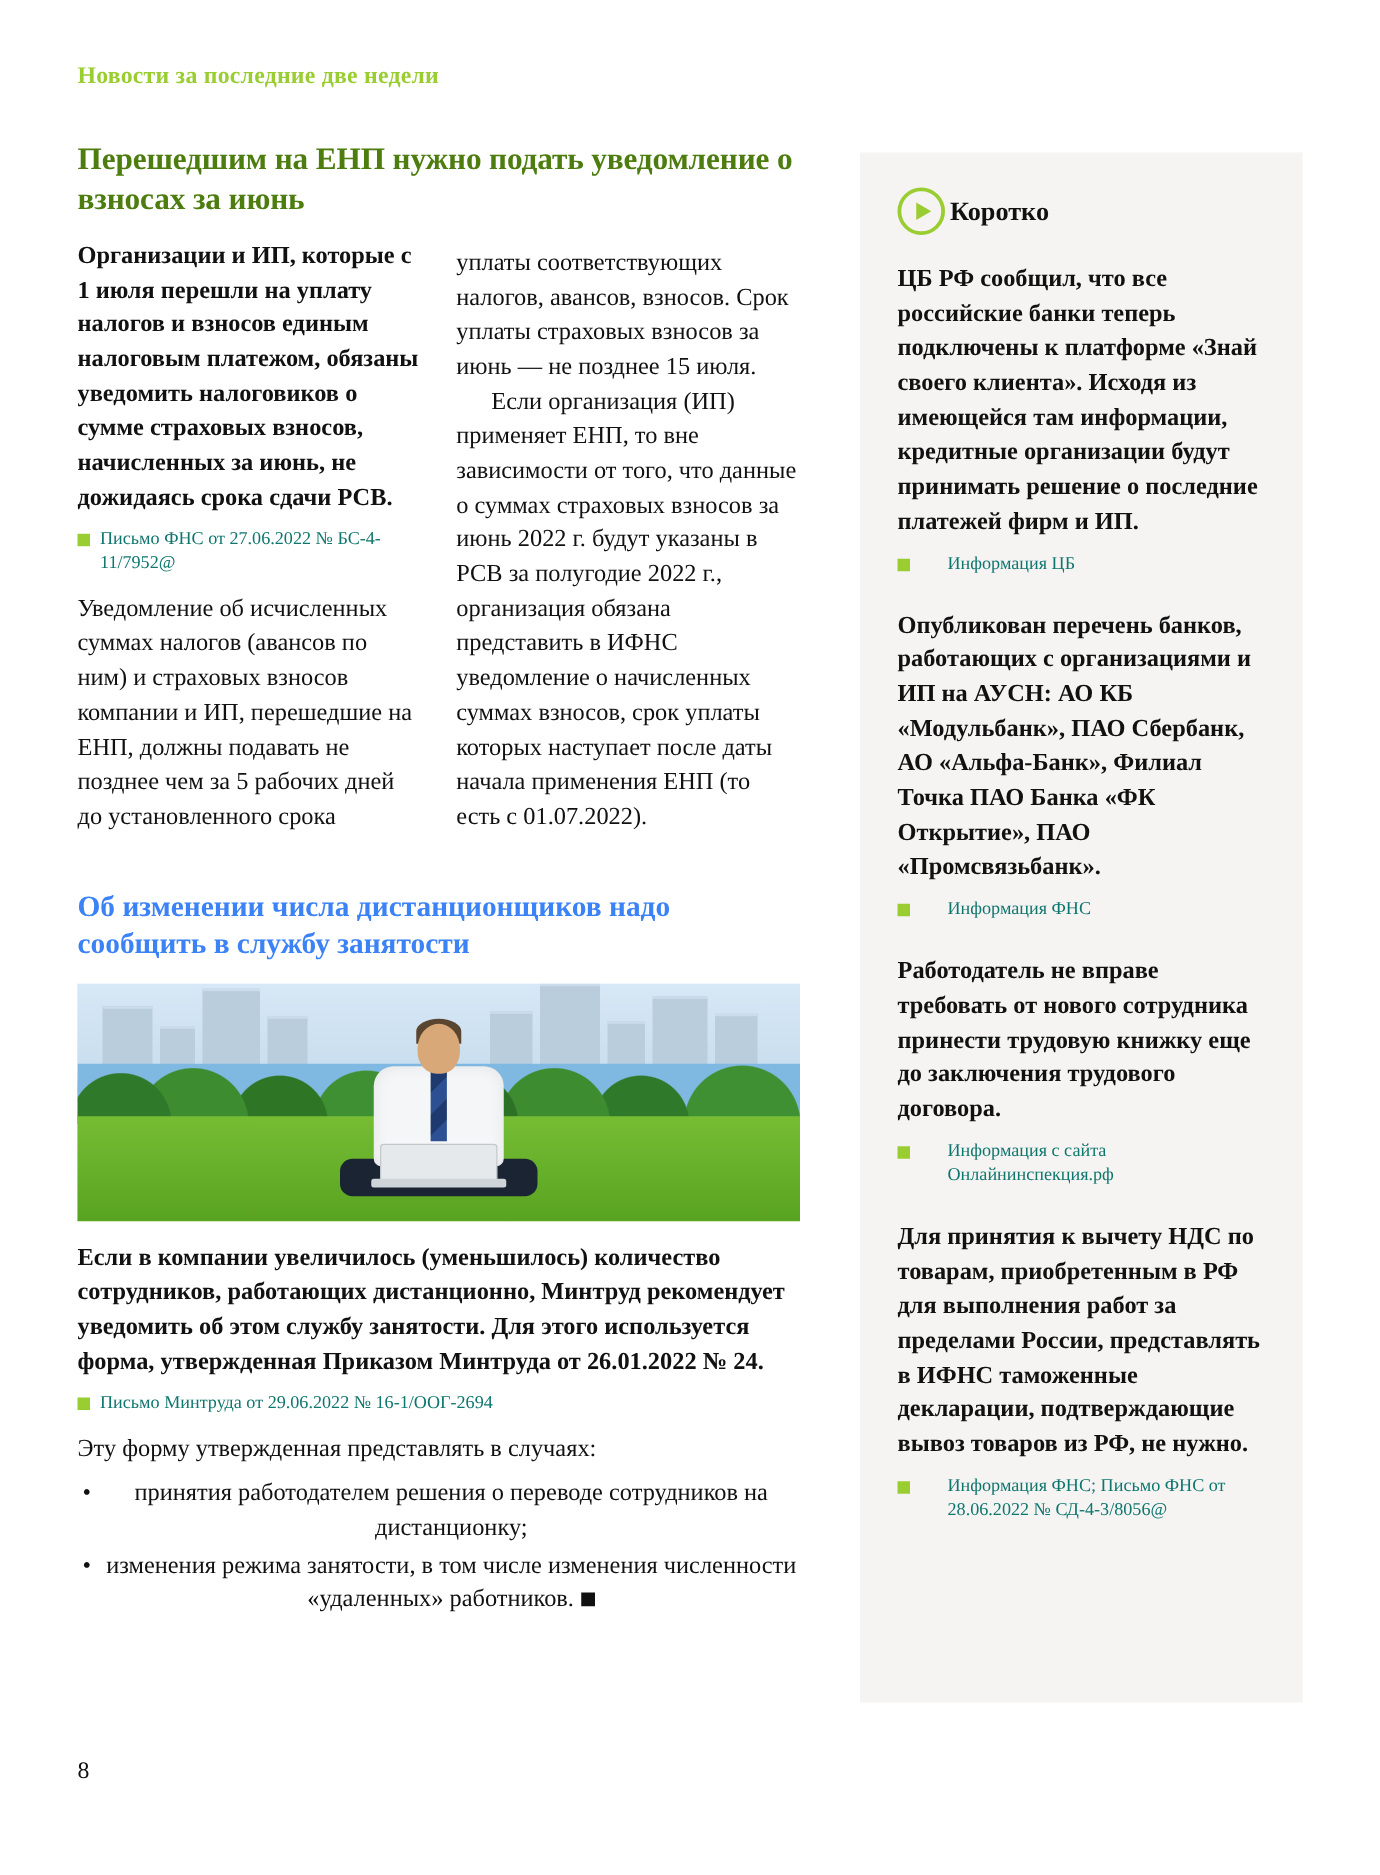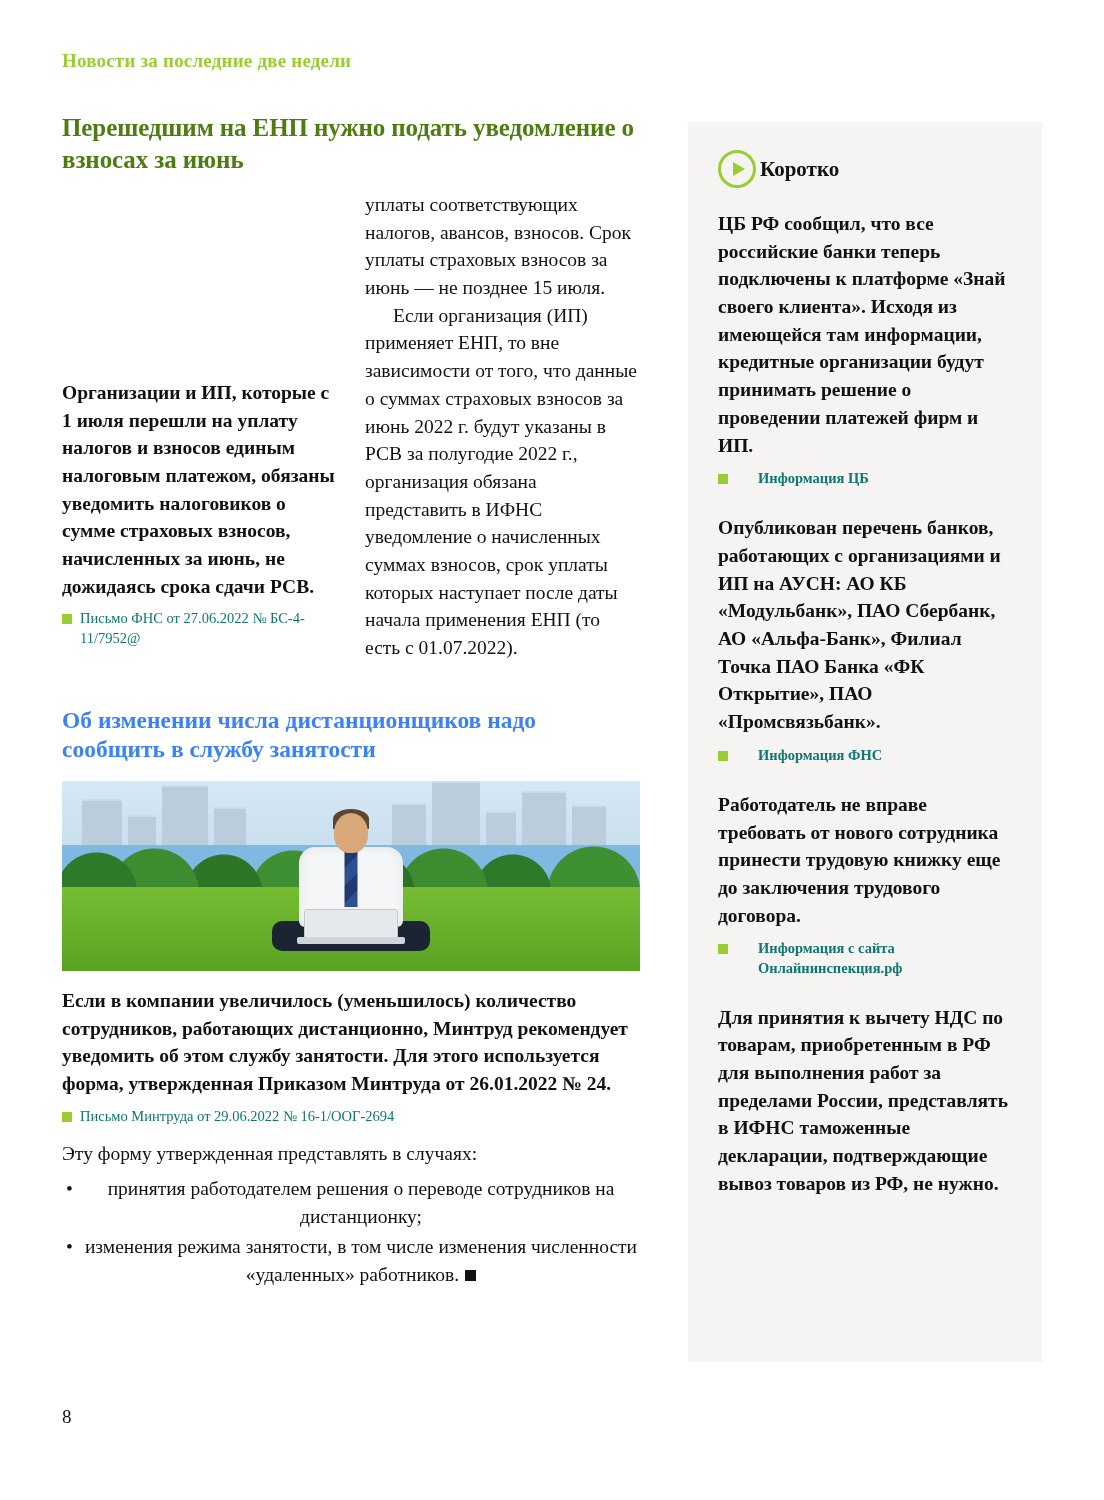--- a/index.html
+++ b/index.html
@@ -237,21 +237,21 @@
   .note p {
     font-family: "Liberation Serif", serif;
     font-weight: bold;
     font-size: 19.5px;
     line-height: 1.42;
     margin: 0;
   }
   .note .source {
     margin-top: 10px;
     margin-bottom: 0;
-    font-weight: bold;
+    font-weight: normal;
     gap: 30px;
   }
   .page-number {
     position: absolute;
     left: 62px;
     top: 1406px;
     font-size: 19px;
     color: #111;
   }
 </style>
@@ -266,20 +266,21 @@
 
     <div>
       <h2 class="headline">Перешедшим на ЕНП нужно подать уведомление о взносах за июнь</h2>
       <div class="two-col">
         <div class="col">
           <p class="body lead">Организации и ИП, которые с 1 июля перешли на уплату налогов и взносов единым налоговым платежом, обязаны уведомить налоговиков о сумме страховых взносов, начисленных за июнь, не дожидаясь срока сдачи РСВ.</p>
           <div class="source">
             <span class="sq"></span>
             <span class="stext">Письмо ФНС от 27.06.2022 № БС-4-11/7952@</span>
           </div>
+          <p class="body">Уведомление об исчисленных суммах налогов (авансов по ним) и страховых взносов компании и ИП, перешедшие на ЕНП, должны подавать не позднее чем за 5 рабочих дней до установленного срока</p>
         </div>
         <div class="col">
           <p class="body">уплаты соответствующих налогов, авансов, взносов. Срок уплаты страховых взносов за июнь — не позднее 15 июля.</p>
           <p class="body indent">Если организация (ИП) применяет ЕНП, то вне зависимости от того, что данные о суммах страховых взносов за июнь 2022 г. будут указаны в РСВ за полугодие 2022 г., организация обязана представить в ИФНС уведомление о начисленных суммах взносов, срок уплаты которых наступает после даты начала применения ЕНП (то есть с 01.07.2022).</p>
 
         </div>
       </div>
     </div>
 
     <div style="margin-top:44px;">
@@ -322,21 +323,21 @@
 
   <div class="sidebar">
     <div class="short-head">
       <span class="play-circle">
           <span class="play-tri"></span>
         </span>
       <span class="short-title">Коротко</span>
     </div>
 
     <div class="note">
-      <p>ЦБ РФ сообщил, что все российские банки теперь подключены к платформе «Знай своего клиента». Исходя из имеющейся там информации, кредитные организации будут принимать решение о проведении платежей фирм и ИП.</p>
+      <p>ЦБ РФ сообщил, что все российские банки теперь подключены к платформе «Знай своего клиента». Исходя из имеющейся там информации, кредитные организации будут принимать решение о последние платежей фирм и ИП.</p>
       <div class="source">
         <span class="sq"></span>
         <span class="stext">Информация ЦБ</span>
       </div>
     </div>
 
     <div class="note">
       <p>Опубликован перечень банков, работающих с организациями и ИП на АУСН: АО КБ «Модульбанк», ПАО Сбербанк, АО «Альфа-Банк», Филиал Точка ПАО Банка «ФК Открытие», ПАО «Промсвязьбанк».</p>
       <div class="source">
         <span class="sq"></span>
@@ -347,17 +348,21 @@
     <div class="note">
       <p>Работодатель не вправе требовать от нового сотрудника принести трудовую книжку еще до заключения трудового договора.</p>
       <div class="source">
         <span class="sq"></span>
         <span class="stext">Информация с сайта Онлайнинспекция.рф</span>
       </div>
     </div>
 
     <div class="note">
       <p>Для принятия к вычету НДС по товарам, приобретенным в РФ для выполнения работ за пределами России, представлять в ИФНС таможенные декларации, подтверждающие вывоз товаров из РФ, не нужно.</p>
+      <div class="source">
+        <span class="sq"></span>
+        <span class="stext">Информация ФНС; Письмо ФНС от 28.06.2022 № СД-4-3/8056@</span>
+      </div>
     </div>
   </div>
 
   <div class="page-number">8</div>
 </div>
 
 </body></html>

